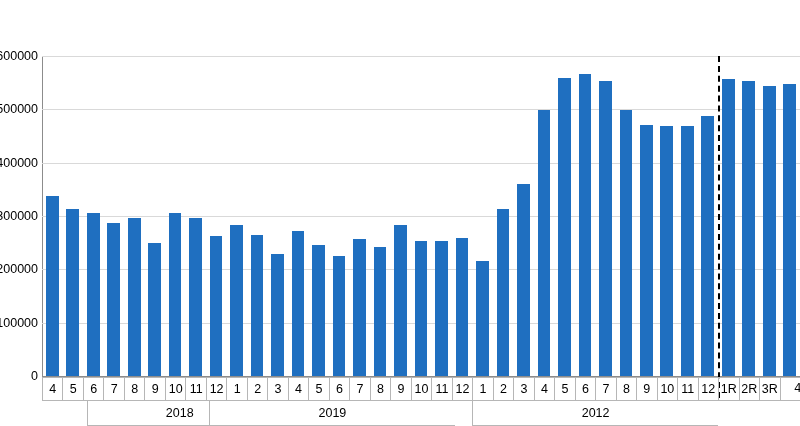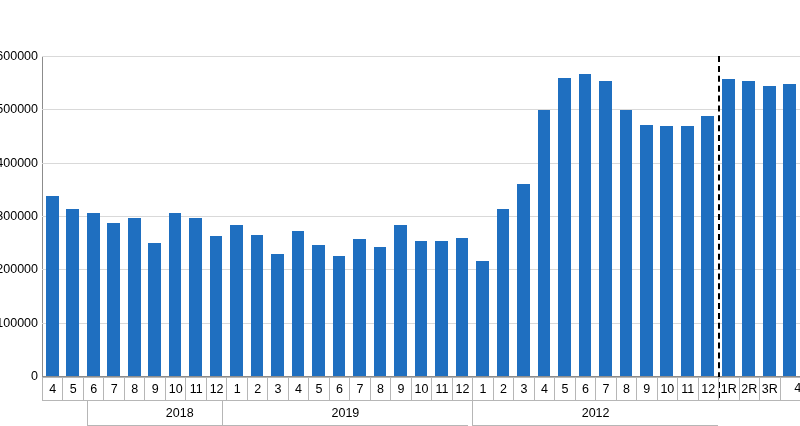--- a/index.html
+++ b/index.html
@@ -229,18 +229,18 @@
         <div class="cell" style="left: 614.595px; width: 20.4865px;">10</div>
         <div class="cell" style="left: 635.081px; width: 20.4865px;">11</div>
         <div class="cell" style="left: 655.568px; width: 20.4865px;">12</div>
         <div class="cell" style="left: 676.054px; width: 20.4865px;">1R</div>
         <div class="cell" style="left: 696.541px; width: 20.4865px;">2R</div>
         <div class="cell" style="left: 717.027px; width: 20.4865px;">3R</div>
         <div class="cell last" style="left: 737.514px; width: 44px; font-family: Liberation Mono, monospace;">4P</div>
       </div>
     <div class="year-row" id="year-row">
         <div class="cell year-cell" style="left: 0px; width: 184.378px; margin-left: 45px;">2018</div>
-        <div class="cell year-cell" style="left: 180px; width: 245.838px;">2019</div>
+        <div class="cell year-cell" style="left: 167px; width: 245.838px;">2019</div>
         <div class="cell year-cell" style="left: 430.216px; width: 245.838px;">2012</div>
       </div>
   </div>
 
 </div>
 
 </body></html>

